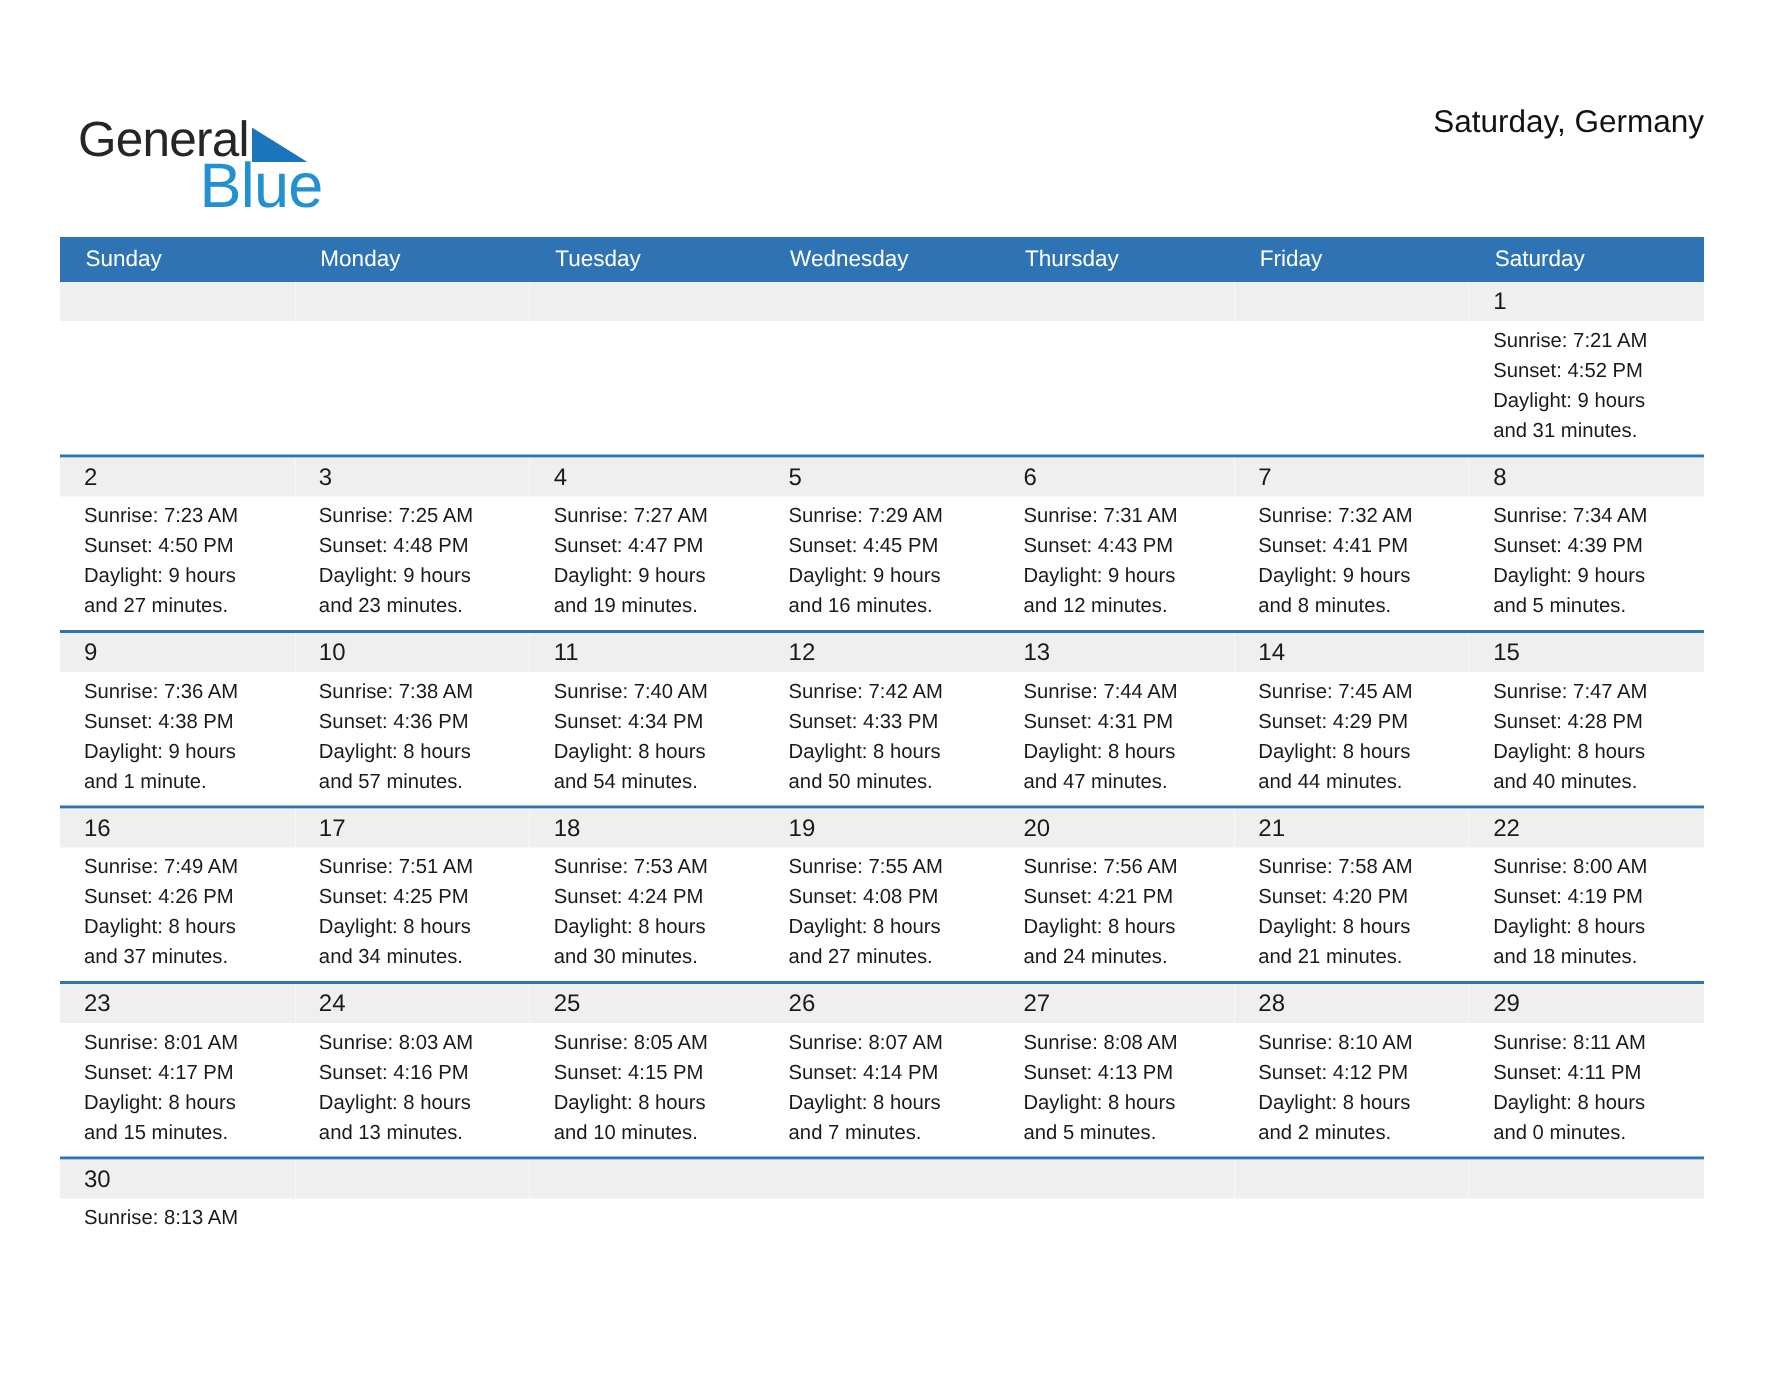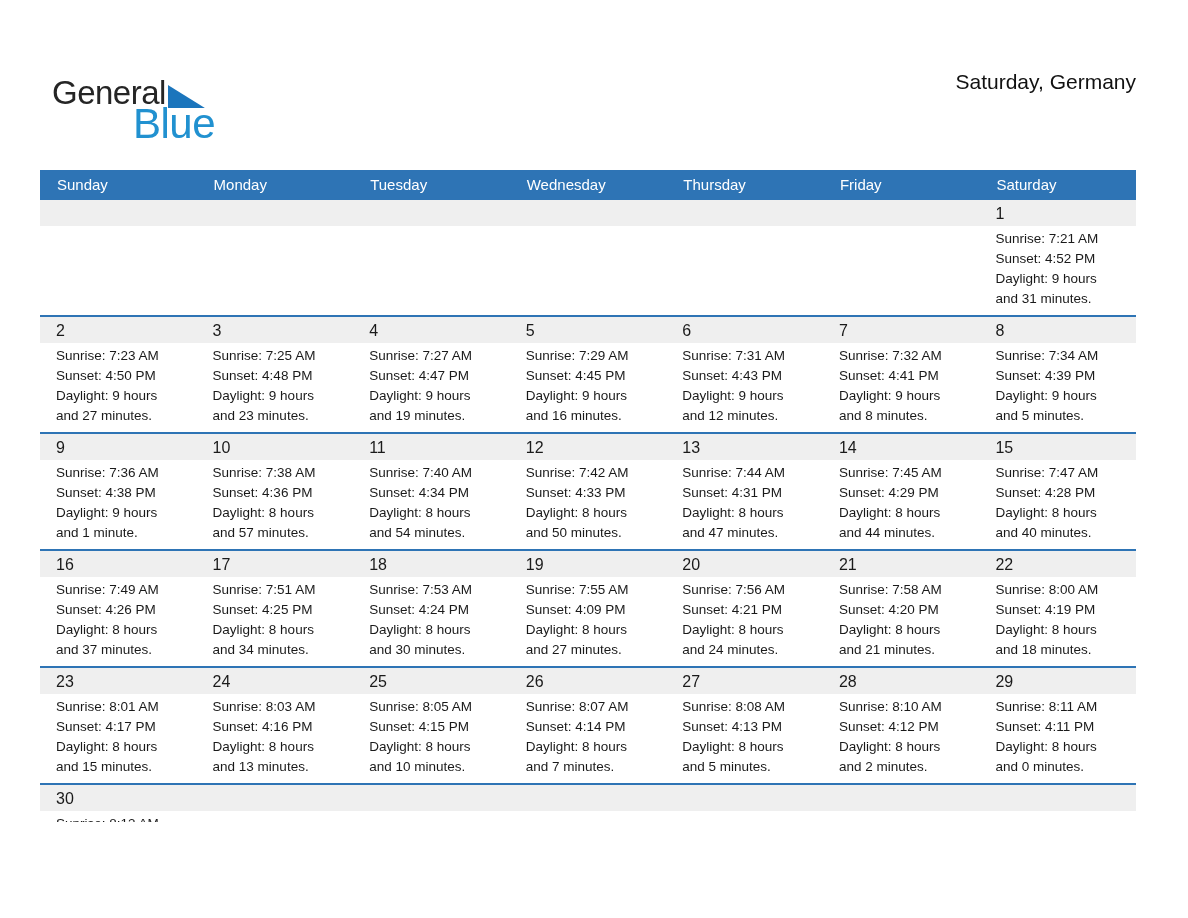--- a/index.html
+++ b/index.html
@@ -68,21 +68,20 @@
   .calendar {
     position: absolute;
     left: 40px;
     top: 158px;
     width: 1096px;
   }
   .weekday-row {
     display: flex;
     height: 30px;
     background: var(--header-bg, #2E74B5);
-    margin-top: 12px;
   }
   .weekday-cell {
     flex: 1 1 0;
     color: #ffffff;
     font-size: 15px;
     line-height: 30px;
     padding-left: 17px;
     box-sizing: border-box;
     overflow: hidden;
     white-space: nowrap;
@@ -328,21 +327,21 @@
               <div>Sunrise: 7:53 AM</div>
               <div>Sunset: 4:24 PM</div>
               <div>Daylight: 8 hours</div>
               <div>and 30 minutes.</div>
             </div>
           </div>
           <div class="day-cell">
             <div class="num-band">19</div>
             <div class="cell-lines">
               <div>Sunrise: 7:55 AM</div>
-              <div>Sunset: 4:09 PM</div>
+              <div>Sunset: 4:08 PM</div>
               <div>Daylight: 8 hours</div>
               <div>and 27 minutes.</div>
             </div>
           </div>
           <div class="day-cell">
             <div class="num-band">20</div>
             <div class="cell-lines">
               <div>Sunrise: 7:56 AM</div>
               <div>Sunset: 4:21 PM</div>
               <div>Daylight: 8 hours</div>

